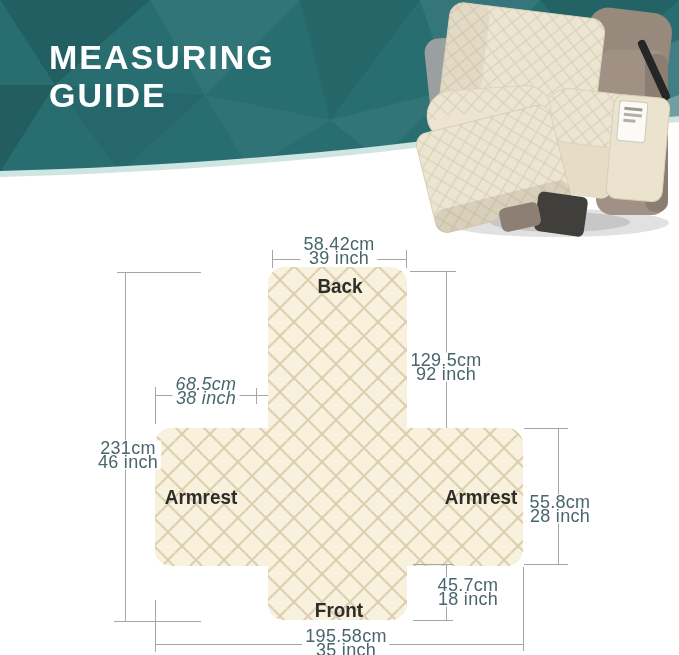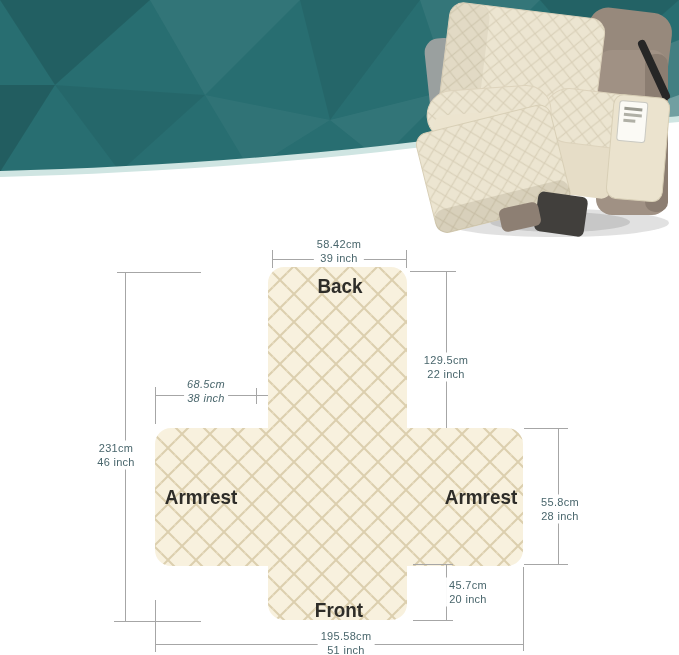--- a/index.html
+++ b/index.html
@@ -15,21 +15,21 @@
   }
   
   .sec-label{
     position:absolute;transform:translate(-50%,-50%) scaleX(.9);
     color:#2e2d29;font-size:21px;font-weight:600;white-space:nowrap;
   }
   
   .dl{position:absolute;background:#a6a6a6;}
   .dim-text{
     position:absolute;transform:translate(-50%,-50%);
-    color:#49666c;font-size:11px;line-height:13.5px;letter-spacing:.3px;
+    color:#49666c;font-size:18px;line-height:13.5px;letter-spacing:.3px;
     text-align:center;background:#ffffff;padding:1px 3px;white-space:nowrap;
   }
   .dim-text span{display:block;}
 </style>
 </head>
 <body>
 
 <div class="stage">
 
   <svg width="679" height="250" viewBox="0 0 679 250">
@@ -95,20 +95,24 @@
       <g transform="rotate(-14 492 168)">
         <rect x="424" y="118" width="138" height="102" rx="12" fill="url(#quiltC)" stroke="#d8cfb6"></rect>
         <rect x="424" y="196" width="138" height="24" rx="10" fill="rgba(130,115,90,0.18)"></rect>
       </g>
 
       <rect x="536" y="194" width="50" height="40" rx="6" fill="#413f3c" transform="rotate(8 560 214)"></rect>
       <rect x="500" y="205" width="40" height="24" rx="6" fill="#8d7f73" transform="rotate(-12 520 217)"></rect>
     </g>
   </svg>
 
+  <div class="title">
+    <div>MEASURING</div>
+    <div>GUIDE</div>
+  </div>
 
   <svg width="679" height="655" viewBox="0 0 679 655">
     <defs>
       <pattern id="quilt" width="28" height="28" patternUnits="userSpaceOnUse">
         <rect width="28" height="28" fill="#f8f1de"></rect>
         <path d="M0 0 L28 28 M28 0 L0 28" stroke="#dccfae" stroke-width="2" fill="none"></path>
         <circle cx="7" cy="7" r="1" fill="#e7dcbf"></circle>
         <circle cx="21" cy="7" r="1" fill="#e7dcbf"></circle>
         <circle cx="7" cy="21" r="1" fill="#e7dcbf"></circle>
         <circle cx="21" cy="21" r="1" fill="#e7dcbf"></circle>
@@ -130,39 +134,39 @@
       <span>58.42cm</span>
       <span>39 inch</span>
     </div>
   </div>
 
   <div>
     <div class="dl" style="left:446px;top:271px;width:1px;height:157px;"></div>
     <div class="dl" style="left:410px;top:271px;width:46px;height:1px;"></div>
     <div class="dim-text" style="left:446px;top:367px;text-align:center;">
       <span>129.5cm</span>
-      <span>22 inch</span>
+      <span>92 inch</span>
     </div>
   </div>
 
   <div>
     <div class="dl" style="left:155px;top:395px;width:113px;height:1px;"></div>
     <div class="dl" style="left:155px;top:387px;width:1px;height:37px;"></div>
     <div class="dl" style="left:256px;top:388px;width:1px;height:16px;"></div>
     <div class="dim-text" style="left:206px;top:391px;font-style:italic;">
       <span>68.5cm</span>
       <span>38 inch</span>
     </div>
   </div>
 
   <div>
     <div class="dl" style="left:125px;top:272px;width:1px;height:349px;"></div>
     <div class="dl" style="left:117px;top:272px;width:84px;height:1px;"></div>
     <div class="dl" style="left:114px;top:621px;width:87px;height:1px;"></div>
-    <div class="dim-text" style="left:116px;top:455px;">
+    <div class="dim-text" style="left:128px;top:455px;">
       <span>231cm</span>
       <span>46 inch</span>
     </div>
   </div>
 
   <div>
     <div class="dl" style="left:558px;top:428px;width:1px;height:136px;"></div>
     <div class="dl" style="left:524px;top:428px;width:44px;height:1px;"></div>
     <div class="dl" style="left:524px;top:564px;width:44px;height:1px;"></div>
     <div class="dim-text" style="left:560px;top:509px;">
@@ -170,27 +174,27 @@
       <span>28 inch</span>
     </div>
   </div>
 
   <div>
     <div class="dl" style="left:446px;top:564px;width:1px;height:56px;"></div>
     <div class="dl" style="left:413px;top:564px;width:40px;height:1px;"></div>
     <div class="dl" style="left:413px;top:620px;width:40px;height:1px;"></div>
     <div class="dim-text" style="left:468px;top:592px;">
       <span>45.7cm</span>
-      <span>20 inch</span>
+      <span>18 inch</span>
     </div>
   </div>
 
   <div>
     <div class="dl" style="left:155px;top:644px;width:368px;height:1px;"></div>
     <div class="dl" style="left:155px;top:600px;width:1px;height:52px;"></div>
     <div class="dl" style="left:523px;top:567px;width:1px;height:84px;"></div>
     <div class="dim-text" style="left:346px;top:643px;">
       <span>195.58cm</span>
-      <span>51 inch</span>
+      <span>35 inch</span>
     </div>
   </div>
 
 </div>
 
 </body></html>

